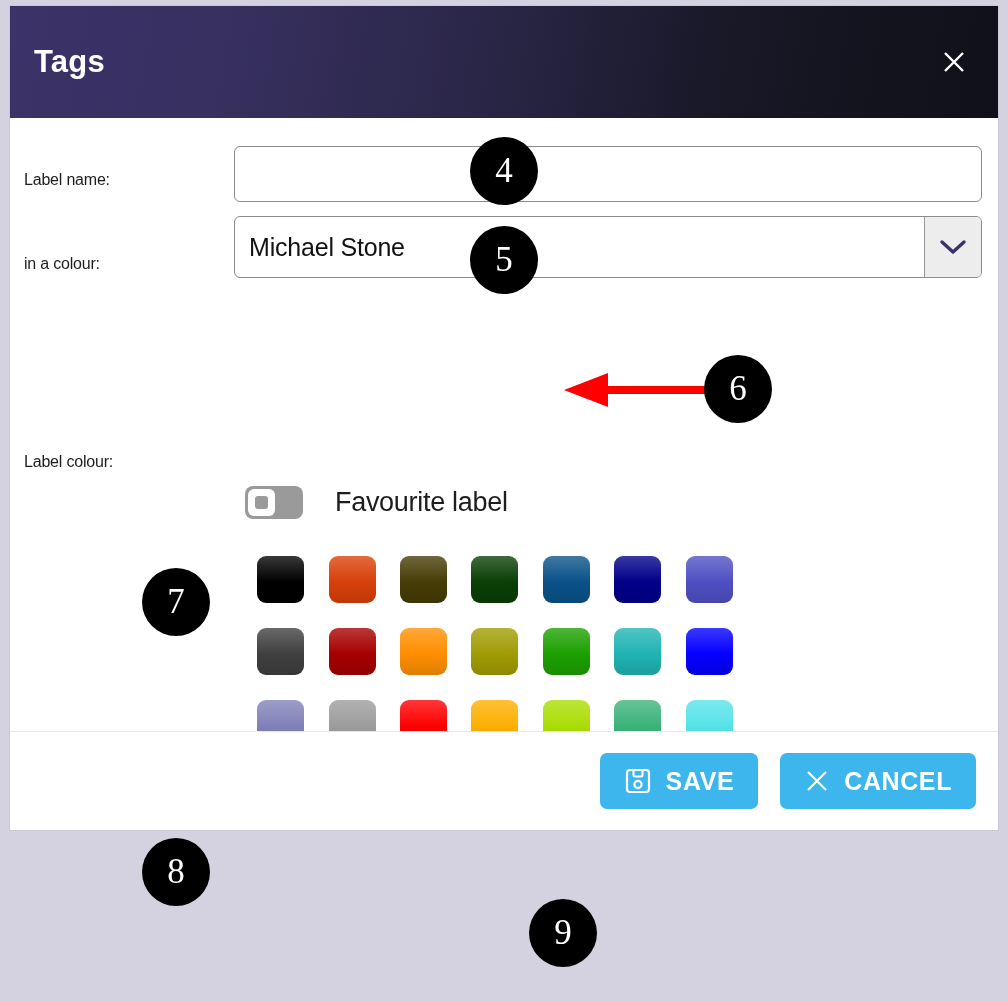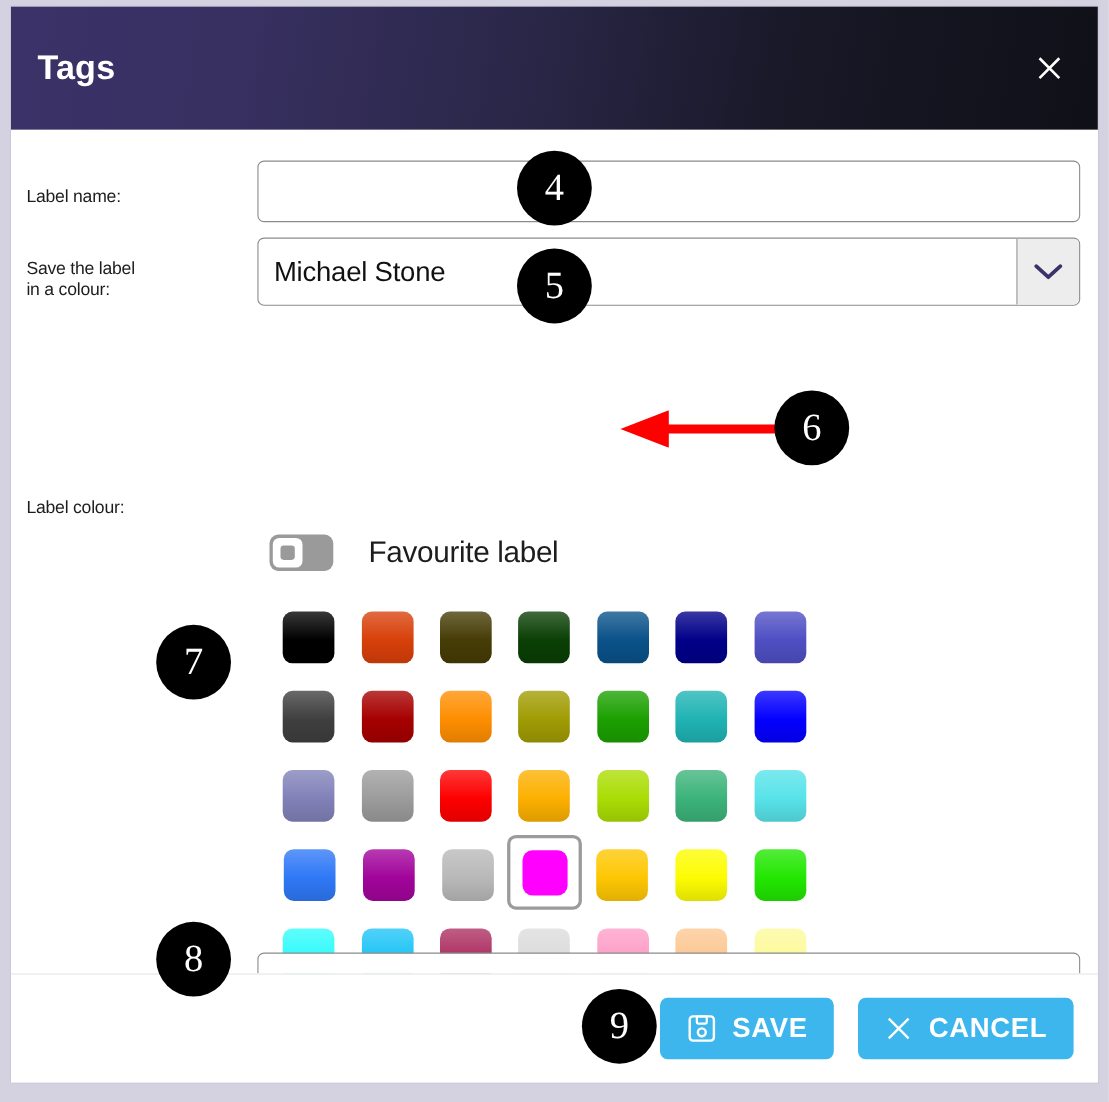--- a/index.html
+++ b/index.html
@@ -14,21 +14,21 @@
     overflow: hidden;
     position: relative;
   }
 
   
   #dialog {
     position: absolute;
     left: 10px;
     top: 6px;
     width: 988px;
-    height: 978px;
+    height: 824px;
     background: #ffffff;
     display: flex;
     flex-direction: column;
     box-shadow: 0 0 0 1px rgba(0,0,0,0.04);
   }
 
   
   #titlebar {
     position: relative;
     height: 112px;
@@ -303,21 +303,21 @@
       </svg>
     </div>
   </div>
 
   <div id="dialog-body">
 
     <div class="field-label" id="label-name-label">Label name:</div>
     <input id="label-name-input" type="text" placeholder="" style="">
 
     <div class="field-label" id="folder-label">
-      <span>Save the label</span><br>
+      <br>
       <span>in a colour:</span>
     </div>
     <div id="folder-select-wrap">
       <div id="folder-select-value">Michael Stone</div>
       <div id="folder-select-arrow">
         <svg width="30" height="20" viewBox="0 0 30 20">
           <path d="M4 5 L15 15 L26 5" stroke="#3b3269" stroke-width="3.4" fill="none" stroke-linecap="round" stroke-linejoin="round"></path>
         </svg>
       </div>
     </div>

